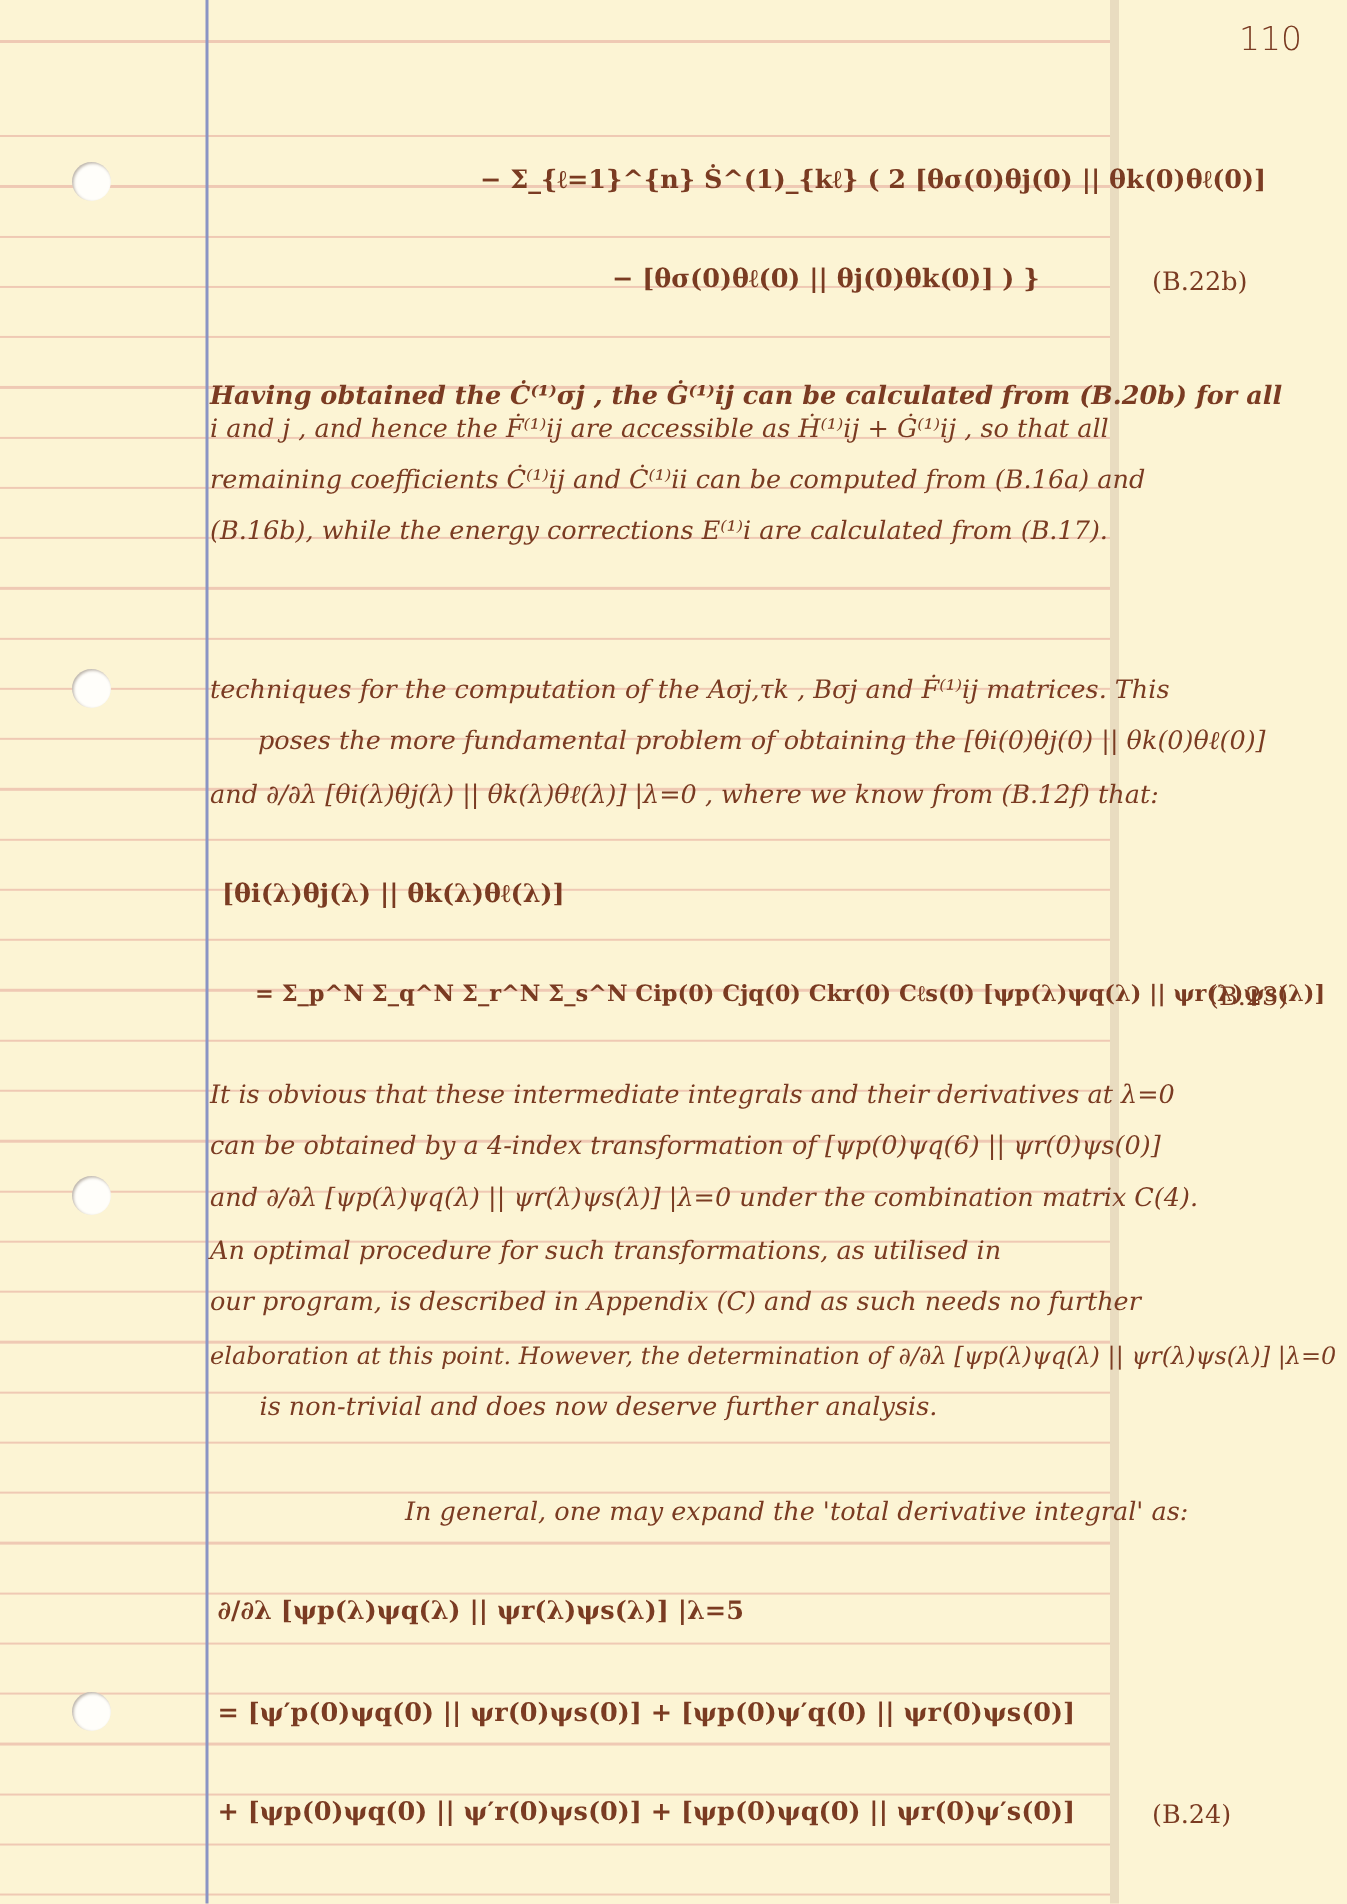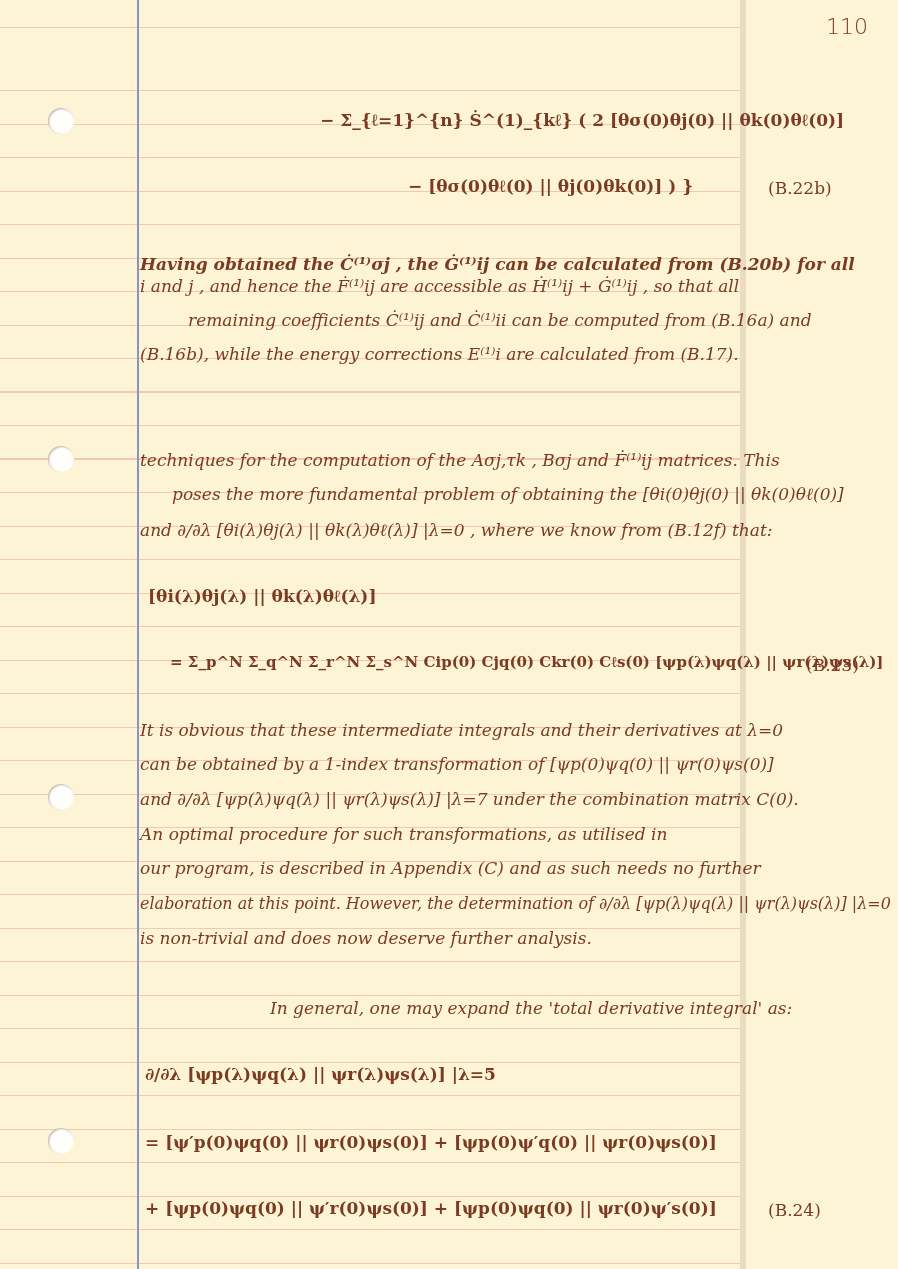--- a/index.html
+++ b/index.html
@@ -38,38 +38,38 @@
   <div class="hole" style="left:48px;top:1128px;"></div>
 
   <div class="page-num">110</div>
 
   <div class="line eq" style="left:320px;top:112px;">− Σ_{ℓ=1}^{n} Ṡ^(1)_{kℓ} ( 2 [θσ(0)θj(0) || θk(0)θℓ(0)]</div>
   <div class="line eq" style="left:408px;top:178px;">− [θσ(0)θℓ(0) || θj(0)θk(0)] ) }</div>
   <div class="eqno" style="left:768px;top:178px;">(B.22b)</div>
 
   <div class="line" style="left:140px;top:256px;font-weight:bold;">Having obtained the Ċ⁽¹⁾σj , the Ġ⁽¹⁾ij can be calculated from (B.20b) for all</div>
   <div class="line" style="left:140px;top:278px;">i and j , and hence the Ḟ⁽¹⁾ij are accessible as Ḣ⁽¹⁾ij + Ġ⁽¹⁾ij , so that all</div>
-  <div class="line" style="left:140px;top:312px;padding-left:48px;">remaining coefficients Ċ⁽¹⁾ij and Ċ⁽¹⁾ii can be computed from (B.16a) and</div>
+  <div class="line" style="left:140px;top:312px;">remaining coefficients Ċ⁽¹⁾ij and Ċ⁽¹⁾ii can be computed from (B.16a) and</div>
   <div class="line" style="left:140px;top:346px;">(B.16b), while the energy corrections E⁽¹⁾i are calculated from (B.17).</div>
 
   <div class="line" style="left:140px;top:452px;">techniques for the computation of the Aσj,τk , Bσj and Ḟ⁽¹⁾ij matrices. This</div>
   <div class="line" style="left:140px;top:486px;padding-left:32px;">poses the more fundamental problem of obtaining the [θi(0)θj(0) || θk(0)θℓ(0)]</div>
   <div class="line" style="left:140px;top:522px;">and ∂/∂λ [θi(λ)θj(λ) || θk(λ)θℓ(λ)] |λ=0 , where we know from (B.12f) that:</div>
 
   <div class="line eq" style="left:148px;top:588px;">[θi(λ)θj(λ) || θk(λ)θℓ(λ)]</div>
   <div class="line eq" style="left:170px;top:655px;font-size:15px;">= Σ_p^N Σ_q^N Σ_r^N Σ_s^N Cip(0) Cjq(0) Ckr(0) Cℓs(0) [ψp(λ)ψq(λ) || ψr(λ)ψs(λ)]</div>
   <div class="eqno" style="left:806px;top:655px;">(B.23)</div>
 
   <div class="line" style="left:140px;top:722px;">It is obvious that these intermediate integrals and their derivatives at λ=0</div>
-  <div class="line" style="left:140px;top:756px;">can be obtained by a 1-index transformation of [ψp(0)ψq(0) || ψr(0)ψs(0)]</div>
-  <div class="line" style="left:140px;top:791px;">and ∂/∂λ [ψp(λ)ψq(λ) || ψr(λ)ψs(λ)] |λ=7   under the combination matrix C(0).</div>
+  <div class="line" style="left:140px;top:756px;">can be obtained by a 4-index transformation of [ψp(0)ψq(6) || ψr(0)ψs(0)]</div>
+  <div class="line" style="left:140px;top:791px;">and ∂/∂λ [ψp(λ)ψq(λ) || ψr(λ)ψs(λ)] |λ=0   under the combination matrix C(4).</div>
   <div class="line" style="left:140px;top:826px;">An   optimal procedure for   such transformations, as utilised in</div>
   <div class="line" style="left:140px;top:860px;">our program, is described in Appendix (C) and as such needs no further</div>
   <div class="line" style="left:140px;top:896px;font-size:16px;">elaboration at this point. However, the determination of ∂/∂λ [ψp(λ)ψq(λ) || ψr(λ)ψs(λ)] |λ=0</div>
-  <div class="line" style="left:140px;top:930px;">is non-trivial and does now deserve further analysis.</div>
+  <div class="line" style="left:140px;top:930px;padding-left:33px;">is non-trivial and does now deserve further analysis.</div>
 
   <div class="line" style="left:270px;top:1000px;">In general, one may expand the 'total derivative integral' as:</div>
 
   <div class="line eq" style="left:145px;top:1066px;">∂/∂λ [ψp(λ)ψq(λ) || ψr(λ)ψs(λ)] |λ=5</div>
   <div class="line eq" style="left:145px;top:1134px;">= [ψ′p(0)ψq(0) || ψr(0)ψs(0)]  + [ψp(0)ψ′q(0) || ψr(0)ψs(0)]</div>
   <div class="line eq" style="left:145px;top:1200px;">+ [ψp(0)ψq(0) || ψ′r(0)ψs(0)]  + [ψp(0)ψq(0) || ψr(0)ψ′s(0)]</div>
   <div class="eqno" style="left:768px;top:1200px;">(B.24)</div>
 </div>
 
 </body></html>

